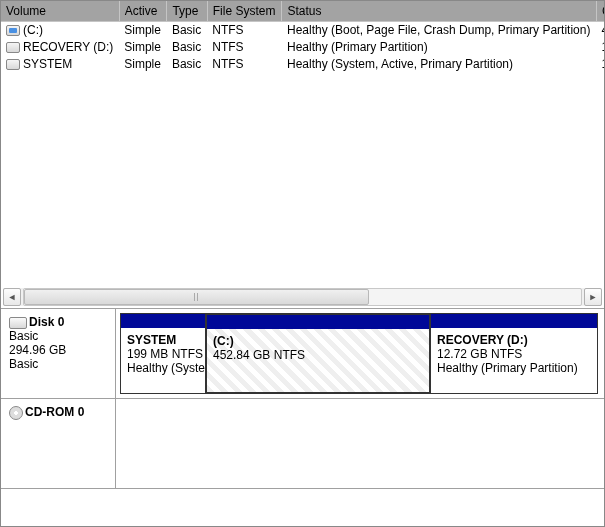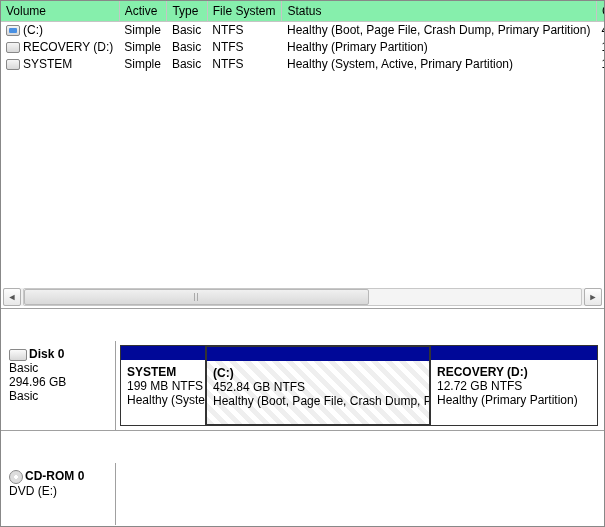--- a/index.html
+++ b/index.html
@@ -21,21 +21,21 @@
     border-bottom: 1px solid #a0a0a0;
   }
   .volume-table {
     width: 620px;
     border-collapse: collapse;
   }
   .volume-table th {
     text-align: left;
     font-weight: normal;
     padding: 2px 6px 2px 5px;
-    background: #86efac;
+    background: #a3a3a3;
     border-right: 1px solid #c5c5c5;
     border-bottom: 1px solid #c5c5c5;
     height: 20px;
     white-space: nowrap;
   }
   .volume-table td {
     padding: 1px 6px 1px 5px;
     white-space: nowrap;
     height: 17px;
     vertical-align: middle;
@@ -102,21 +102,20 @@
   }
 
   .bottom-panel {
     height: 216px;
     overflow: auto;
   }
   .disk-row {
     display: flex;
     border-bottom: 1px solid #a0a0a0;
     min-height: 90px;
-    margin-top: 32px;
   }
   .disk-info {
     width: 115px;
     padding: 6px 6px 6px 8px;
     border-right: 1px solid #a0a0a0;
     line-height: 14px;
   }
   .disk-info .disk-title {
     font-weight: bold;
   }
@@ -241,36 +240,34 @@
             <div class="pname">SYSTEM</div>
             <div>199 MB NTFS</div>
             <div>Healthy (Syste</div>
           </div>
         </div>
         <div class="partition selected" style="width: 226px;">
           <div class="bar"></div>
           <div class="body">
             <div class="pname">(C:)</div>
             <div>452.84 GB NTFS</div>
-            <div>Healthy (Boot, Page File, Crash Dump, P</div>
           </div>
         </div>
         <div class="partition" style="width: 168px;">
           <div class="bar"></div>
           <div class="body">
             <div class="pname">RECOVERY  (D:)</div>
             <div>12.72 GB NTFS</div>
             <div>Healthy (Primary Partition)</div>
           </div>
         </div>
       </div>
   </div>
 
   <div class="disk-row" style="min-height:90px">
     <div class="disk-info">
       <div><span class="disk-icon cd"></span><span class="disk-title">CD-ROM 0</span></div>
-      <div>DVD (E:)</div>
       <div style="height:12px"></div>
     </div>
     <div class="empty-media"></div>
   </div>
 
 </div>
 
 </body></html>

